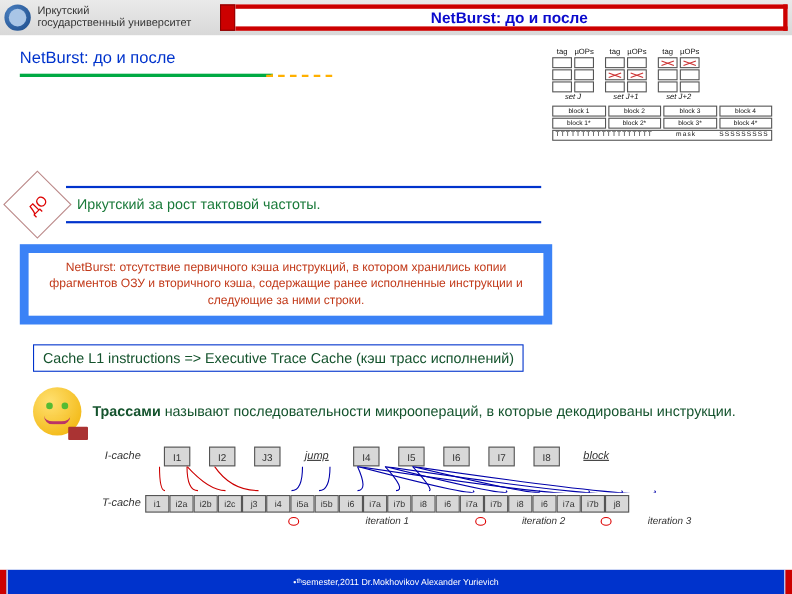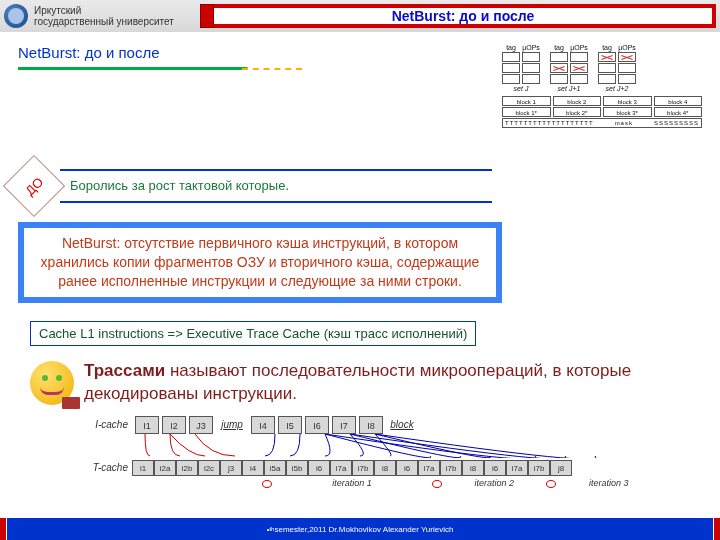--- a/index.html
+++ b/index.html
@@ -40,37 +40,37 @@
   .brow { display: flex; gap: 2px; }
   .bcell { flex: 1; border: 1px solid #555; height: 10px; font-size: 6px; text-align: center; line-height: 10px; }
   .mask { display: flex; justify-content: space-between; font-size: 6px; border: 1px solid #555; height: 10px; align-items: center; padding: 0 2px; letter-spacing: 1px; }
 
   
   .row1 { display: flex; align-items: center; gap: 4px; margin-top: 10px; }
   .do-badge { width: 44px; height: 44px; border: 1px solid #b88; transform: rotate(-45deg); display: flex; align-items: center; justify-content: center; color: #d00; font-size: 13px; background: #fff; margin-left: -6px; flex-shrink: 0; }
   .do-badge span { transform: rotate(0deg); }
   .box1 { border-top: 2px solid #0033cc; border-bottom: 2px solid #0033cc; padding: 6px 10px; font-size: 13px; color: #1a7a3a; line-height: 1.35; flex: 1; margin-right: 210px; }
 
-  .box2 { border: 6px solid #3b82f6; margin: 14px 200px 0 0; padding: 6px 10px; font-size: 14px; color: #c23a1a; text-align: center; line-height: 1.35; }
+  .box2 { border: 8px solid #3b82f6; margin: 14px 200px 0 0; padding: 6px 10px; font-size: 11px; color: #c23a1a; text-align: center; line-height: 1.35; }
 
   .box3 { border: 1px solid #0033cc; margin: 18px 12px 0 12px; padding: 4px 8px; font-size: 13px; color: #14532d; display: inline-block; }
 
   .trace-row { display: flex; align-items: center; gap: 10px; margin: 14px 12px 0 12px; }
   .emoji { width: 44px; height: 44px; border-radius: 50%; background: radial-gradient(circle at 35% 30%, #ffe070, #f0b000); position: relative; flex-shrink: 0; }
   .emoji::before, .emoji::after { content: ""; position: absolute; width: 6px; height: 6px; background: #5b3; border-radius: 50%; top: 14px; }
   .emoji::before { left: 12px; }
   .emoji::after { right: 12px; }
   .emoji .mouth { position: absolute; left: 10px; right: 10px; bottom: 10px; height: 8px; border-bottom: 3px solid #b36; border-radius: 0 0 20px 20px; }
   .emoji .book { position: absolute; right: -6px; bottom: -4px; width: 18px; height: 12px; background: #a33; border-radius: 1px; }
-  .trace-text { font-size: 17px; color: #7f1d1d; line-height: 1.35; }
+  .trace-text { font-size: 13px; color: #14532d; line-height: 1.35; }
   .trace-text .b { font-weight: bold; }
 
   
   .pipe { margin: 10px auto 0 auto; width: 560px; font-size: 10px; color: #333; }
-  .pipe-top { display: flex; align-items: center; gap: 3px; position: relative; }
+  .pipe-top { display: flex; align-items: center; gap: 17px; position: relative; }
   .pipe-lbl { font-style: italic; width: 52px; text-align: right; padding-right: 4px; }
   .icell { width: 24px; height: 18px; border: 1px solid #555; background: #d8d8d8; text-align: center; line-height: 18px; font-size: 9px; }
   .gap { width: 32px; text-align: center; font-style: italic; text-decoration: underline; }
   .arcs { position: absolute; left: 60px; right: 0; top: 18px; height: 24px; pointer-events: none; }
   .pipe-bot { display: flex; align-items: center; gap: 0; margin-top: 26px; }
   .tcell { width: 22px; height: 16px; border: 1px solid #555; background: #d8d8d8; text-align: center; line-height: 16px; font-size: 8px; }
   .iter-row { display: flex; gap: 16px; margin-top: 2px; font-style: italic; font-size: 9px; }
   .iter-row .sp { width: 52px; }
   .iter-row .it { text-align: center; }
   .red-o { width: 10px; height: 8px; border: 1px solid #d00; border-radius: 50% 50% 50% 50%; margin: 2px auto 0 auto; }
@@ -186,21 +186,21 @@
         </div>
       </div>
     </div>
   </div>
 
   <div class="row1">
     <div class="do-badge">
         <span>ДО</span>
       </div>
     <div class="box1">
-      <div>Боролись за рост тактовой которые.</div>
+      <div>Иркутский за рост тактовой частоты.</div>
     </div>
   </div>
 
   <div class="box2">NetBurst: отсутствие первичного кэша инструкций, в котором хранились копии фрагментов ОЗУ и вторичного кэша, содержащие ранее исполненные инструкции и следующие за ними строки.</div>
 
   <div><span class="box3">Cache L1 instructions =&gt; Executive Trace Cache (кэш трасс исполнений)</span></div>
 
   <div class="trace-row">
     <div class="emoji">
         <div class="mouth"></div>

